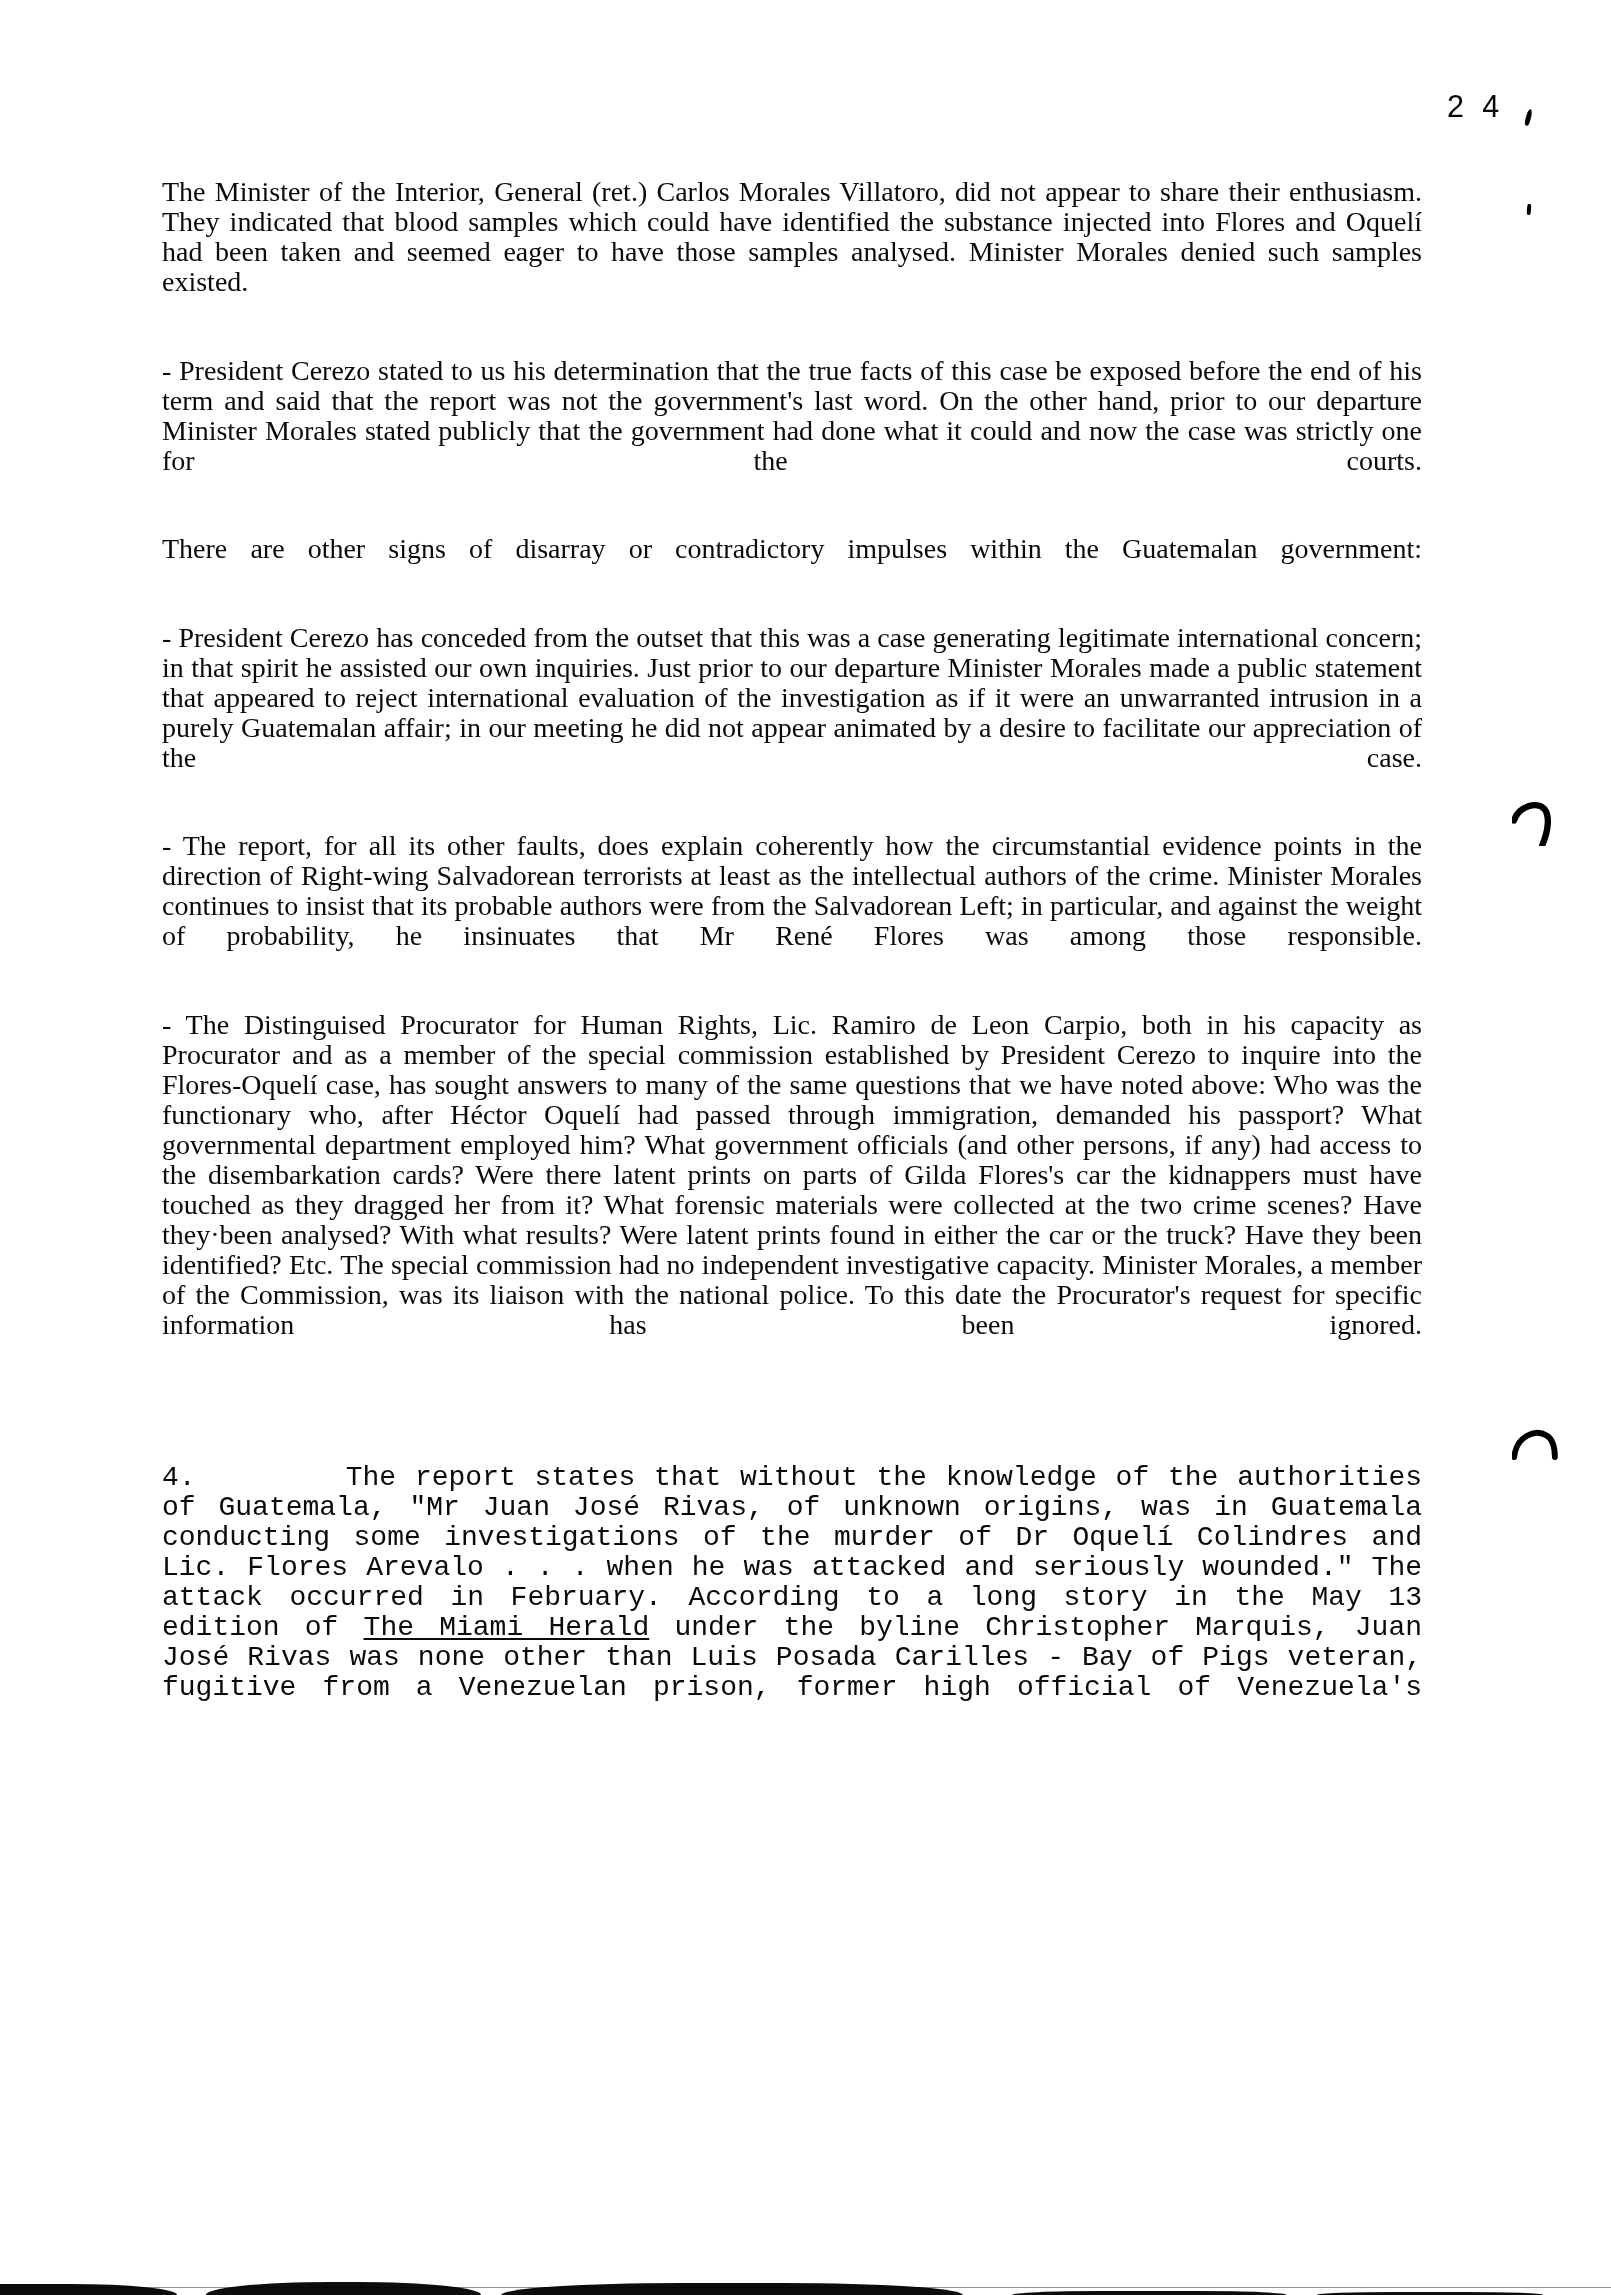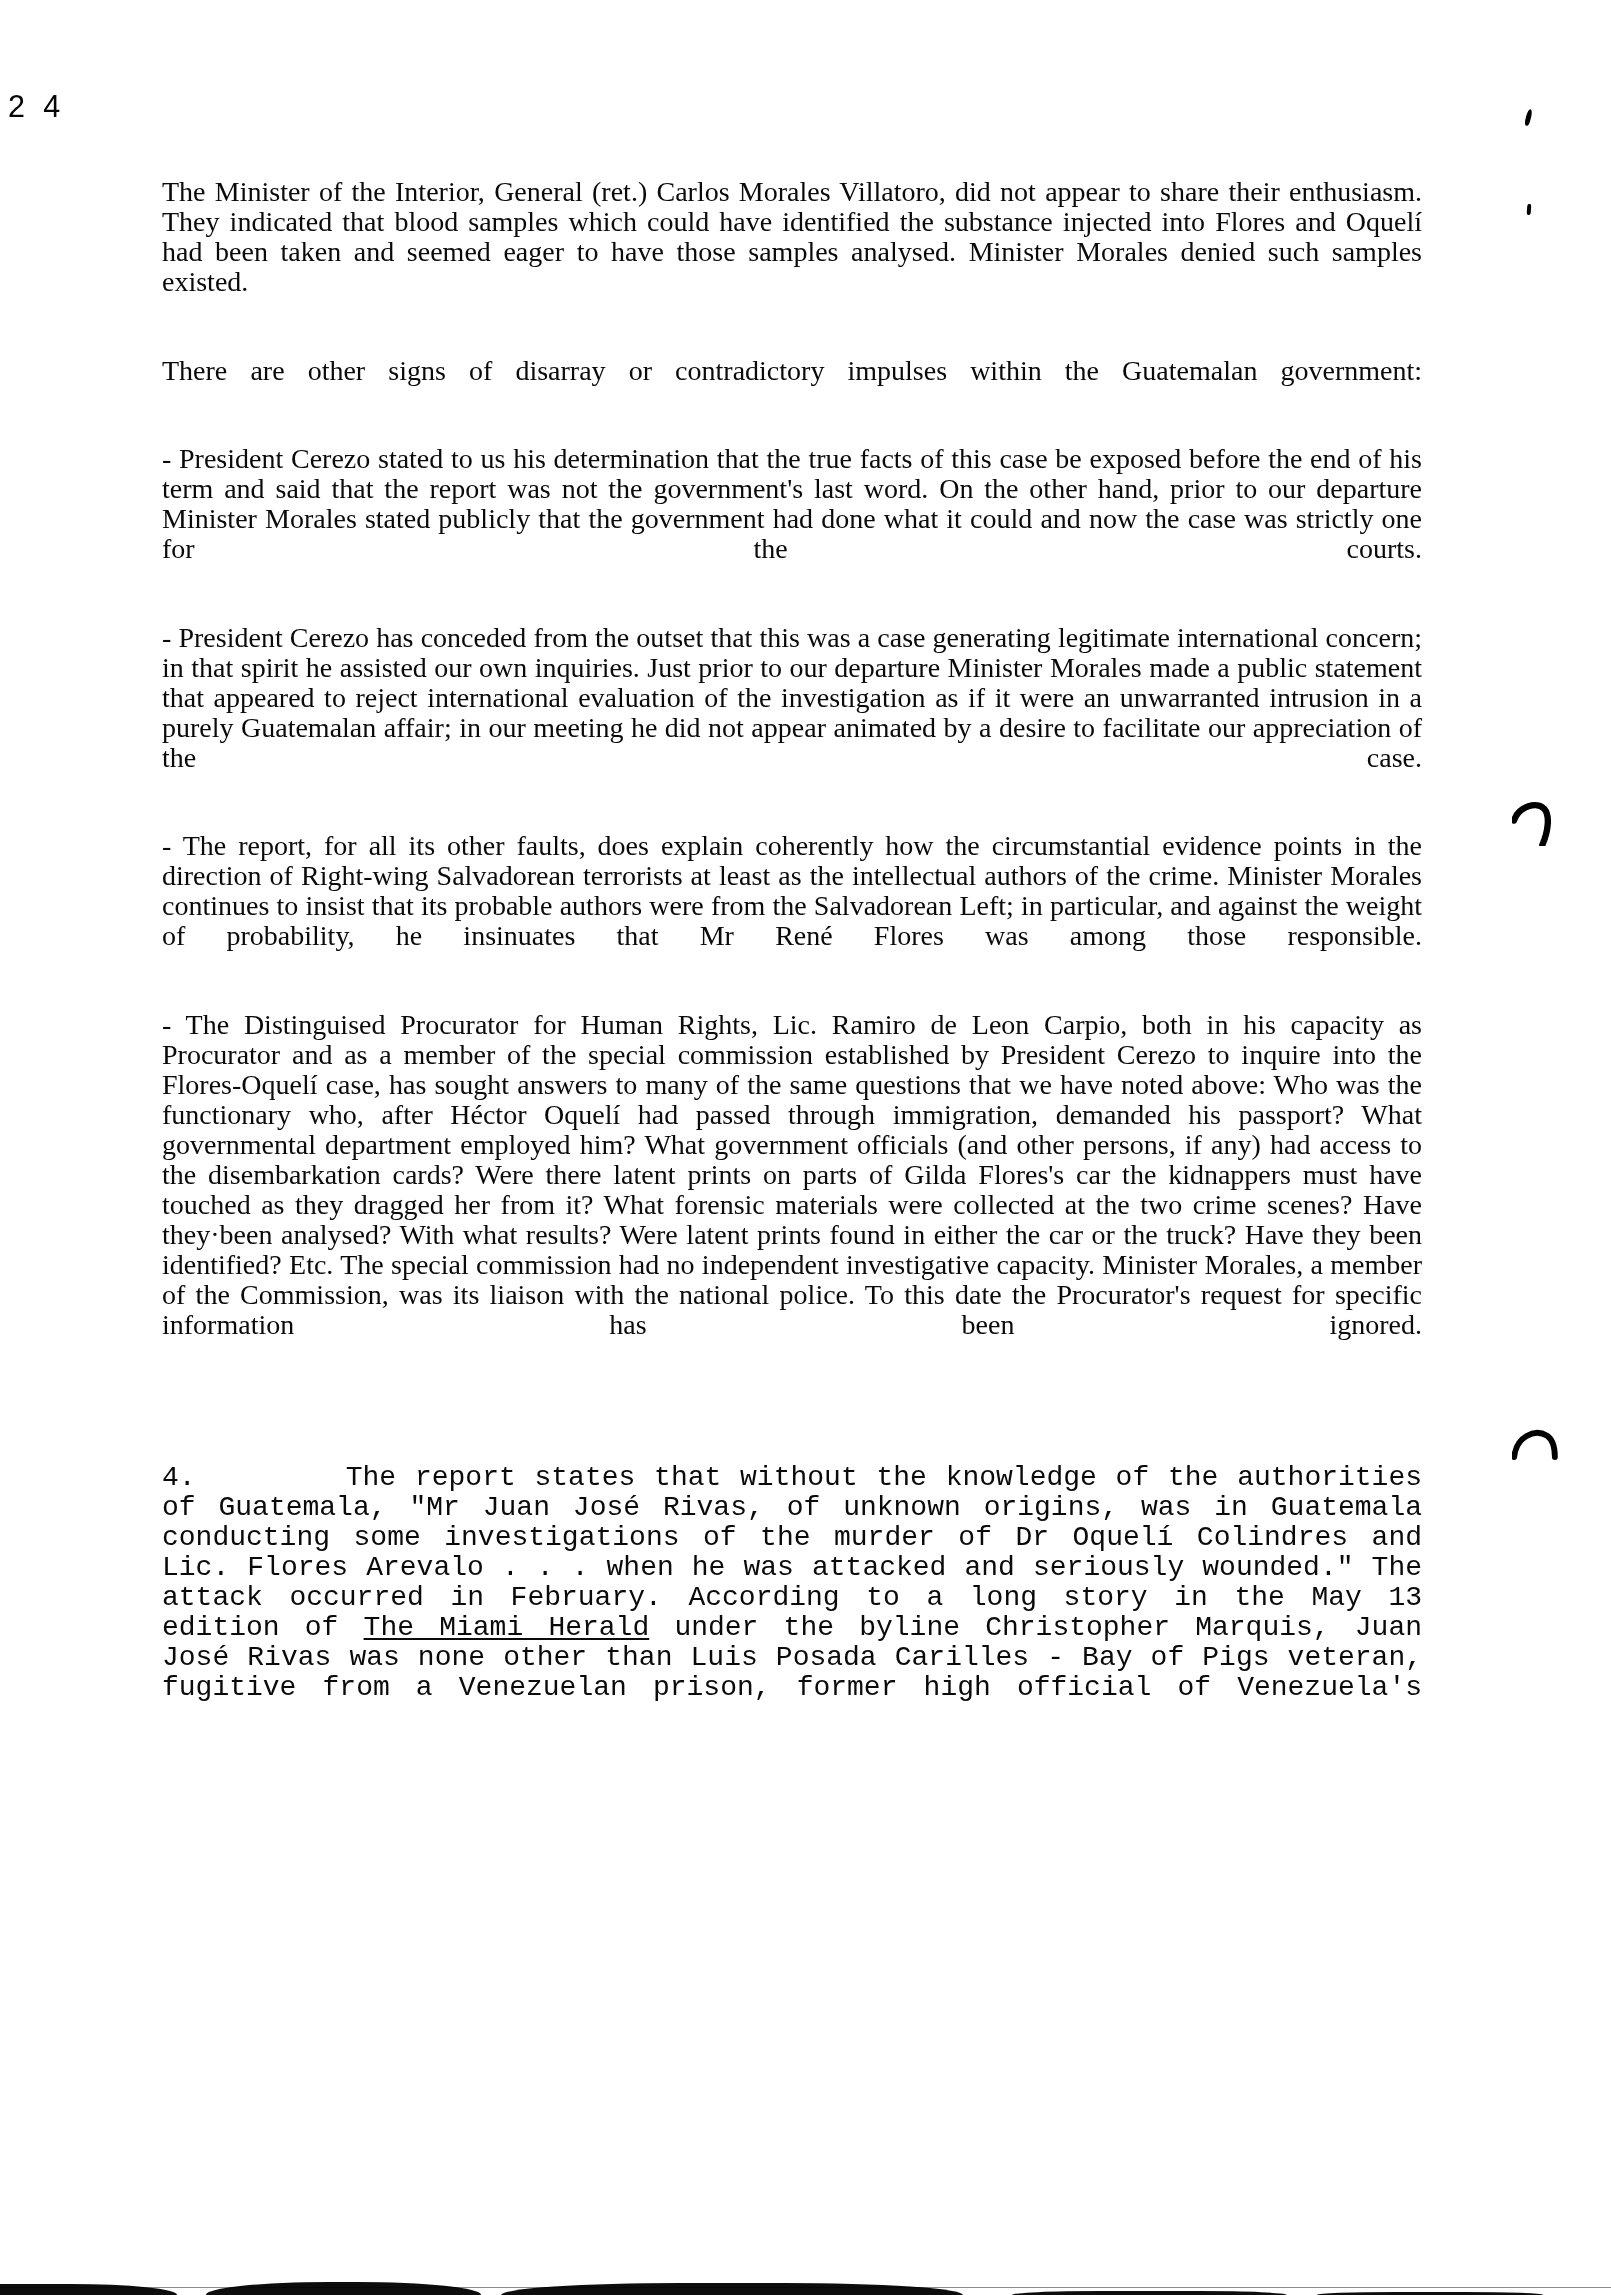--- a/index.html
+++ b/index.html
@@ -20,23 +20,23 @@
   .page {
     position: absolute;
     inset: 0;
     background: #ffffff;
   }
 
   
   .page-number {
     position: absolute;
     top: 89px;
-    left: 3px;
+    left: 12px;
     width: 1492px;
-    text-align: left;
+    text-align: right;
     font-size: 30.5px;
     letter-spacing: 4.9px;
     text-indent: 4.9px;
     font-family: "Liberation Sans", "DejaVu Sans", sans-serif;
     font-weight: 400;
     color: #050505;
   }
 
   
   .body-block {
@@ -142,23 +142,23 @@
 <body>
 
 <div class="page">
 
   <div class="page-number">2 4</div>
 
   <div class="body-block">
 
     <p class="para">The Minister of the Interior, General (ret.) Carlos Morales Villatoro, did not appear to share their enthusiasm.  They indicated that blood samples which could have identified the substance injected into Flores and Oquelí had been taken and seemed eager to have those samples analysed. Minister Morales denied such samples existed.</p>
 
+    <p class="para">-  President Cerezo stated to us his determination that the true facts of this case be exposed before the end of his term and said that the report was not the government's last word.   On the other hand, prior to our departure Minister Morales stated publicly that the government had done what it could and now the case was strictly one for the courts.</p>
+
     <p class="para">There are other signs of disarray or contradictory impulses within the Guatemalan government:</p>
-
-    <p class="para">-  President Cerezo stated to us his determination that the true facts of this case be exposed before the end of his term and said that the report was not the government's last word.   On the other hand, prior to our departure Minister Morales stated publicly that the government had done what it could and now the case was strictly one for the courts.</p>
 
     <p class="para">- President Cerezo has conceded from the outset that this was a case generating legitimate international concern; in that spirit he assisted our own inquiries.  Just prior to our departure Minister Morales made a public statement that appeared to reject international evaluation of the investigation as if it were an unwarranted intrusion in a purely Guatemalan affair; in our meeting he did not appear animated by a desire to facilitate our appreciation of the case.</p>
 
     <p class="para">- The report, for all its other faults, does explain coherently how the circumstantial evidence points in the direction of Right-wing Salvadorean terrorists at least as the intellectual authors of the crime.   Minister Morales continues to insist that its probable authors were from the Salvadorean Left; in particular, and against the weight of probability, he insinuates that Mr René Flores was among those responsible.</p>
 
     <p class="para gap-xlarge">- The Distinguised Procurator for Human Rights, Lic. Ramiro de Leon Carpio, both in his capacity as Procurator and as a member of the special commission established by President Cerezo to inquire into the Flores-Oquelí case, has sought answers to many of the same questions that we have noted above:  Who was the functionary who, after Héctor Oquelí had passed through immigration, demanded his passport?   What governmental department employed him?  What government officials (and other persons, if any) had access to the disembarkation cards?  Were there latent prints on parts of Gilda Flores's car the kidnappers must have touched as they dragged her from it?   What forensic materials were collected at the two crime scenes? Have they·been analysed?  With what results?  Were latent prints found in either the car or the truck?  Have they been identified?  Etc.  The special commission had no independent investigative capacity.  Minister Morales, a member of the Commission, was its liaison with the national police.  To this date the Procurator's request for specific information has been ignored.</p>
 
     <p class="para"><span class="numhead">4.</span><span class="numhead">        </span><span>The report states that without the knowledge of the authorities of Guatemala, "Mr Juan José Rivas, of unknown origins, was in Guatemala conducting some investigations of the murder of Dr Oquelí Colindres and Lic. Flores Arevalo . . .  when he was attacked and seriously wounded." The attack occurred in February.  According to a long story in the May 13 edition of </span><u class="title-underline">The Miami Herald</u><span> under the byline Christopher Marquis, Juan José Rivas was none other than Luis Posada Carilles - Bay of Pigs veteran, fugitive from a Venezuelan prison, former high official of Venezuela's</span></p>
 
   </div>

